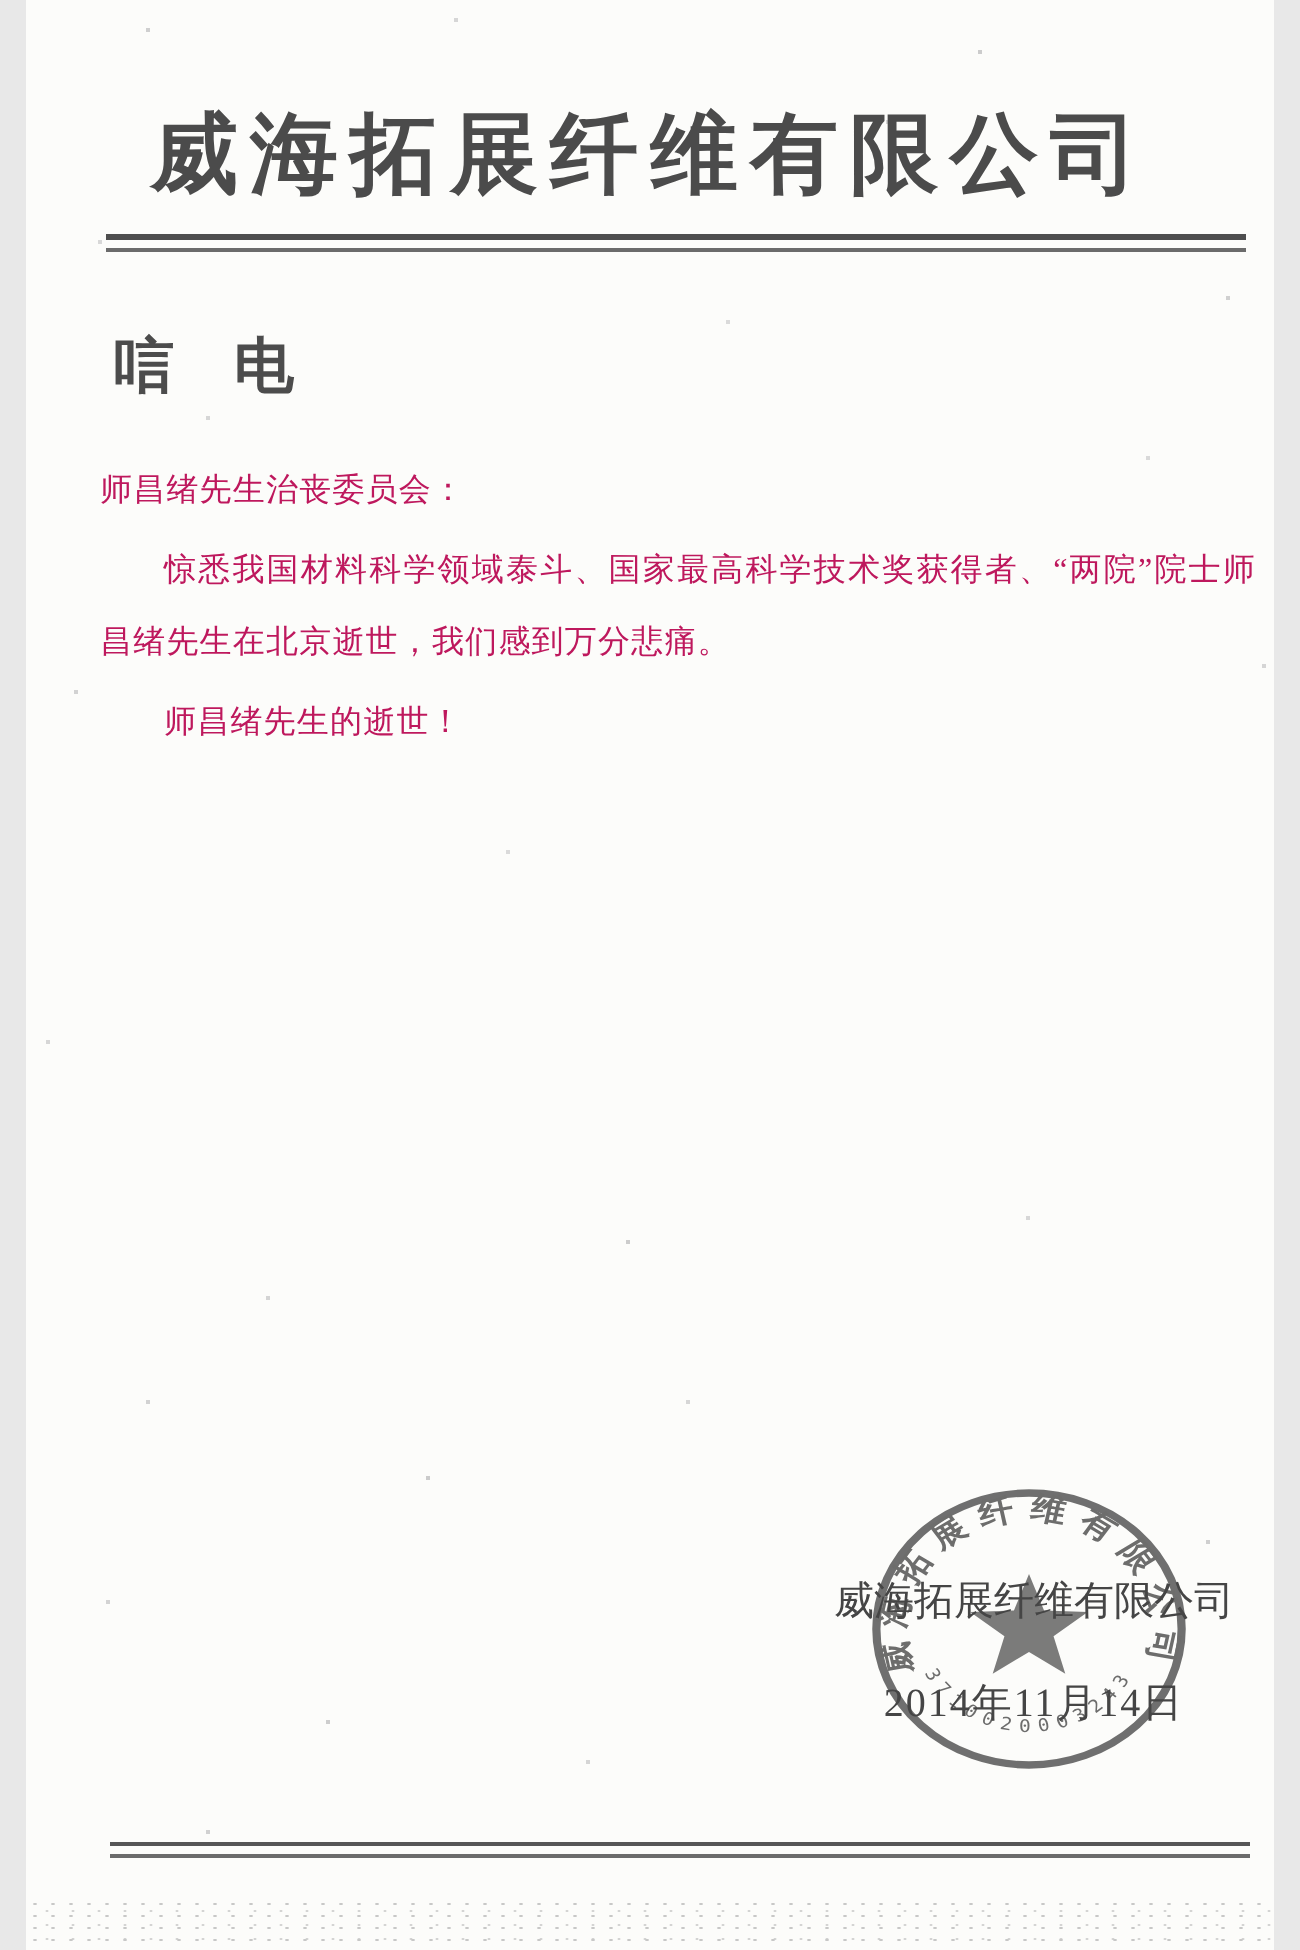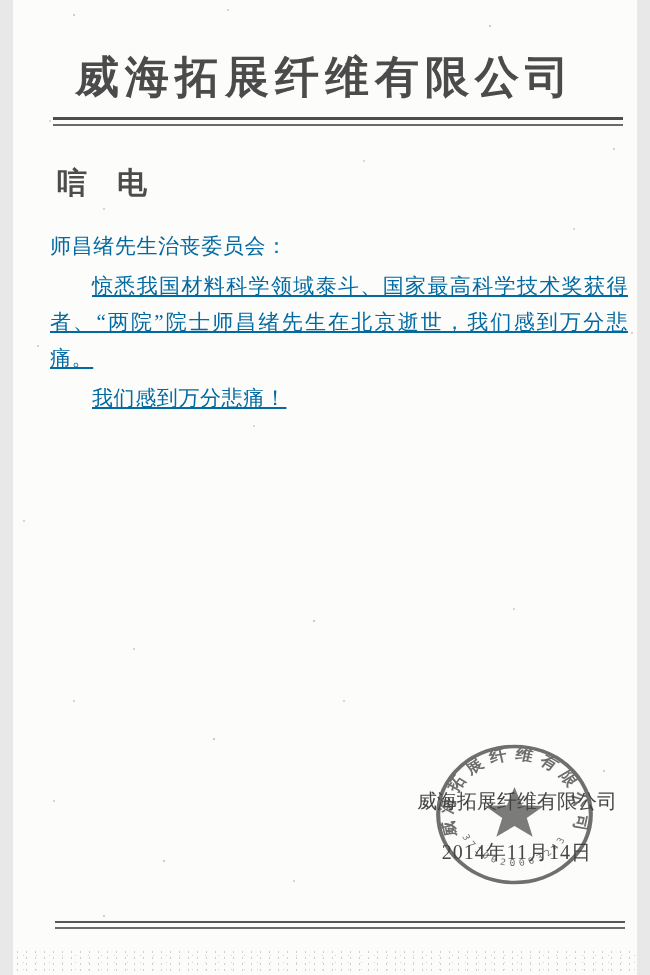--- a/index.html
+++ b/index.html
@@ -73,28 +73,28 @@
     font-weight: 600;
     color: #4c4c4c;
     margin-left: 44px;
   }
 
   .body-text {
     position: absolute;
     top: 228px;
     left: 37px;
     width: 578px;
-    font-size: 21px;
+    font-size: 16px;
     line-height: 36px;
     letter-spacing: 0.6px;
     text-align: justify;
-    color: #0369a1;
+    color: #be185d;
   }
   .body-text p { margin: 0 0 4px 0; }
-  .body-text p.indent { text-indent: 2em; text-decoration: underline; }
+  .body-text p.indent { text-indent: 2em; }
 
   .signature {
     position: absolute;
     left: 398px;
     top: 789px;
     width: 212px;
     text-align: center;
     font-size: 20px;
     line-height: 24px;
     color: #454545;
@@ -134,21 +134,21 @@
 
   <div class="letterhead">威海拓展纤维有限公司</div>
 
   <div class="rule rule-top"></div>
 
   <div class="telegram-title">唁　电</div>
 
   <div class="body-text">
     <p>师昌绪先生治丧委员会：</p>
     <p class="indent">惊悉我国材料科学领域泰斗、国家最高科学技术奖获得者、“两院”院士师昌绪先生在北京逝世，我们感到万分悲痛。</p>
-    <p class="indent">我们感到万分悲痛！</p>
+    <p class="indent">师昌绪先生的逝世！</p>
   </div>
 
   <svg class="seal" viewBox="0 0 160 160" preserveAspectRatio="none">
     <ellipse cx="80" cy="80" rx="74" ry="74" fill="none" stroke="#515151" stroke-width="4"></ellipse>
     <defs>
       <path id="sealArcTop" d="M 29.1,111.8 A 60,60 0 1 1 130.9,111.8" fill="none"></path>
       <path id="sealArcBottom" d="M 27.4,99.2 A 56,56 0 0 0 132.6,99.2" fill="none"></path>
     </defs>
     <text font-size="17" letter-spacing="6.5" fill="#4e4e4e" font-family="Liberation Serif, serif" font-weight="600">
       <textPath href="#sealArcTop" startOffset="50%" text-anchor="middle">威海拓展纤维有限公司</textPath>

